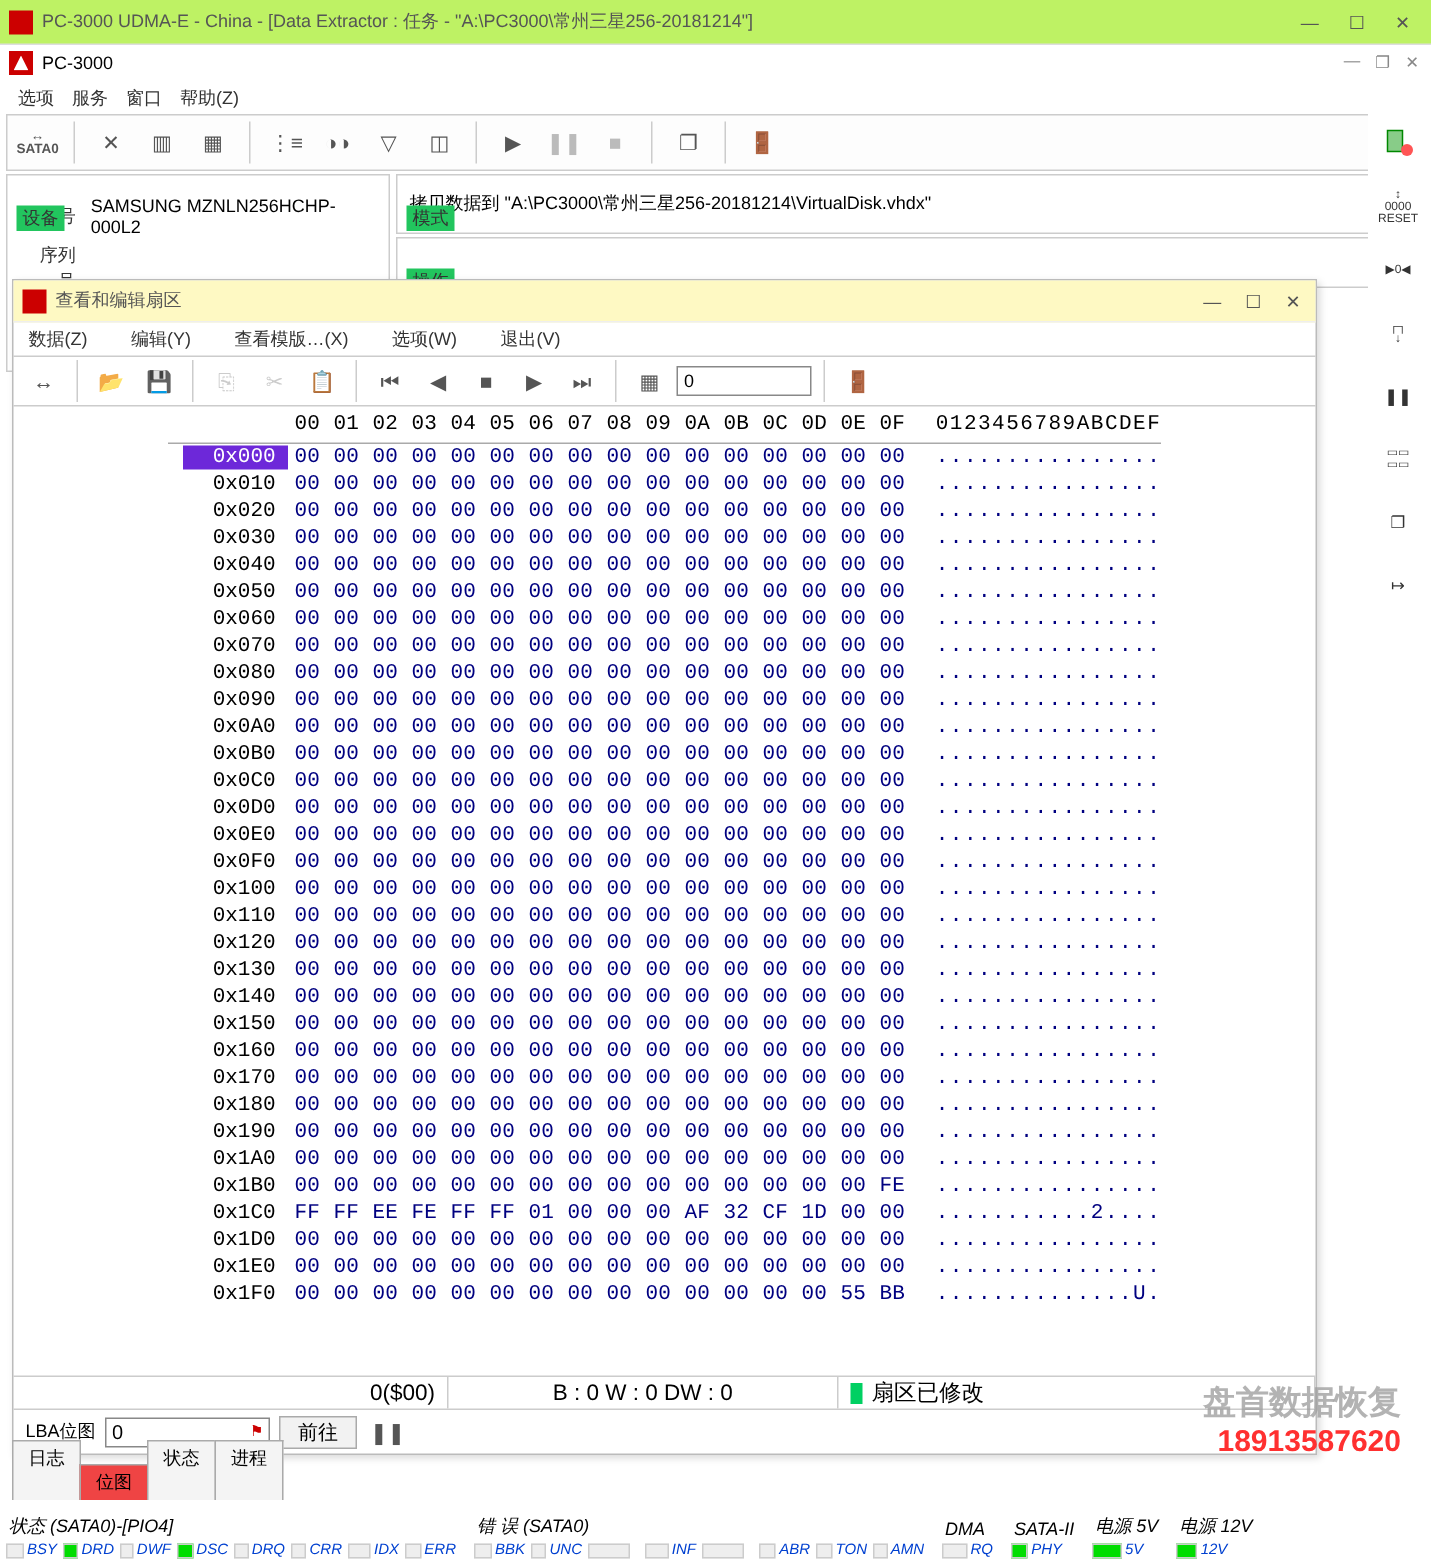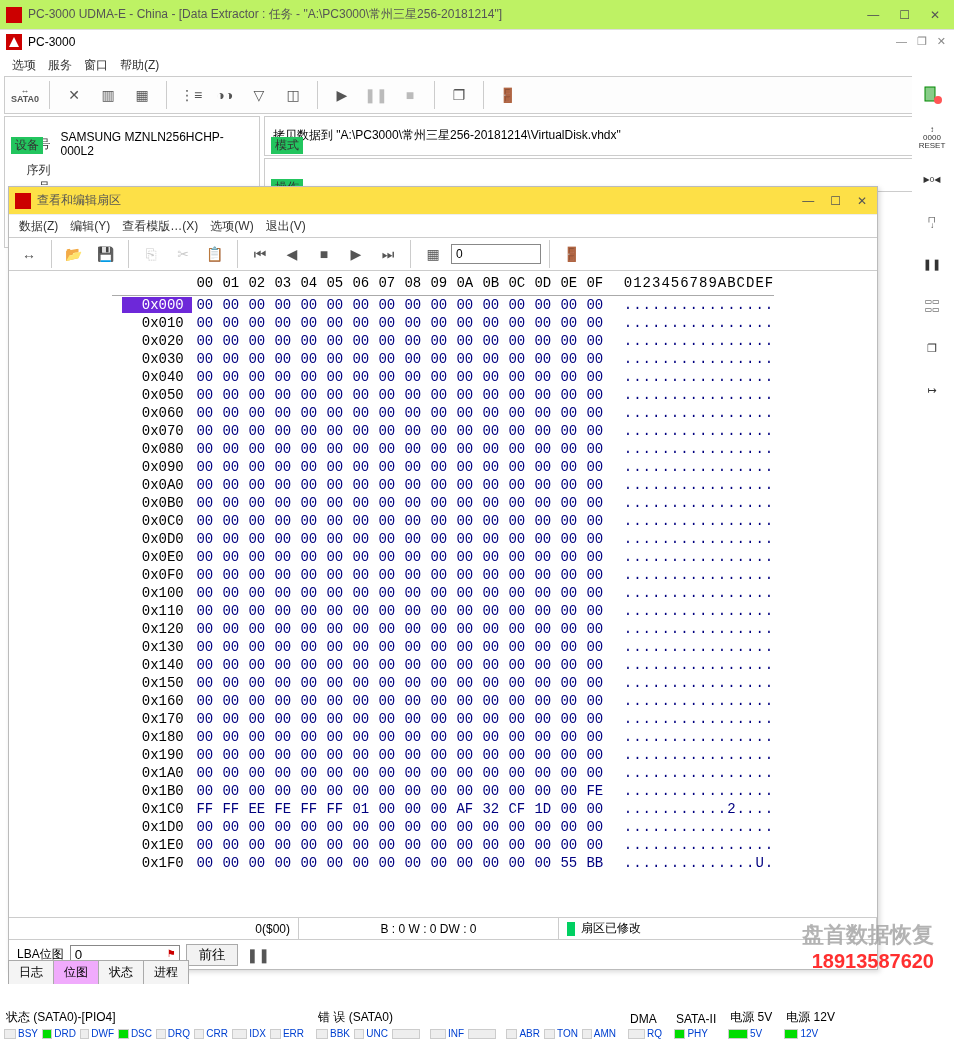--- a/index.html
+++ b/index.html
@@ -30,57 +30,57 @@
   .panel-title { position: absolute; top: -8px; left: 6px; background: #22c55e; padding: 0 4px; color: #333; margin-top: 28px; }
   .panel table td { padding: 1px 2px; }
   .panel .lbl { color: #333; text-align: right; padding-right: 6px; }
 
   .right-sidebar { position: absolute; right: 2px; top: 62px; width: 40px; bottom: 62px; display: flex; flex-direction: column; align-items: center; gap: 14px; padding-top: 20px; background: #fff; }
   .rs-icon { width: 28px; height: 28px; display: flex; align-items: center; justify-content: center; font-size: 11px; color: #333; border:1px solid transparent;}
   .rs-txt { font-size: 8px; text-align:center; line-height:1;}
 
   
   .hex-window { position: absolute; left: 8px; top: 186px; width: 870px; height: 784px; border: 1px solid #bbb; background: #fff; box-shadow: 2px 2px 5px rgba(0,0,0,.15); display: flex; flex-direction: column; }
-  .hex-title { height: 28px; display: flex; align-items: center; padding: 0 6px; background: #fde047; border-bottom: 1px solid #eee; }
+  .hex-title { height: 28px; display: flex; align-items: center; padding: 0 6px; background: #fef9c3; border-bottom: 1px solid #eee; }
   .hex-title .icon { width: 16px; height: 16px; background: #c00; display: inline-block; margin-right: 6px; }
   .hex-title .txt { flex: 1; color: #555; }
   .hex-title .ctl { display: flex; gap: 16px; color: #555; padding-right: 4px; }
-  .hex-menu { height: 22px; display: flex; align-items: center; gap: 12px; padding: 0 10px; color: #333; }
+  .hex-menu { height: 22px; display: flex; align-items: center; gap: 29px; padding: 0 10px; color: #333; }
   .hex-tb { height: 34px; border-top: 1px solid #ccc; border-bottom: 1px solid #ccc; display: flex; align-items: center; padding: 0 6px; gap: 4px; }
   .hex-tb input { height: 20px; width: 90px; font-size: 12px; padding: 0 4px; border:1px solid #888; }
 
   .hex-body { flex: 1; overflow: hidden; font-family: "Courier New", monospace; font-size: 14px; display:flex; flex-direction:column;align-items:center;}
   .hex-header { display: flex; padding: 4px 0 4px 10px; border-bottom: 1px solid #aaa; color:#000;}
   .hex-addr-h { width: 70px; }
   .hex-vals-h { display: flex; gap: 0; }
   .hex-vals-h span { width: 26px; text-align: center; }
   .hex-ascii-h { padding-left: 16px; letter-spacing: 1px; }
 
   .hex-rows { flex:1; overflow-y: auto; padding-left:10px; }
   .hex-row { display: flex; height: 18px; align-items: center; }
   .hx-addr { width: 70px; text-align: right; padding-right: 8px; color: #000; }
   .hx-addr.sel { background: #6d28d9; color: #fff; }
   .hx-vals { display: flex; }
   .hx-vals span { width: 26px; text-align: center; color: #000080; }
   .hx-ascii { padding-left: 16px; color: #000080; letter-spacing: 1px; white-space: pre; }
 
-  .hex-status { height: 22px; border-top: 1px solid #ccc; display: flex; align-items: center; font-size: 12px; }
+  .hex-status { height: 22px; border-top: 1px solid #ccc; display: flex; align-items: center; font-size: 15px; }
   .hex-status .cell { border-right: 1px solid #ccc; height: 100%; display: flex; align-items: center; padding: 0 8px; }
   .hex-status .green { background: #00d062; width:8px; height:14px; margin-right:6px; display:inline-block;}
 
   .hex-bottom { height: 30px; border-top: 1px solid #ccc; display: flex; align-items: center; padding: 0 8px; gap: 6px; }
   .hex-bottom input { height: 20px; width: 110px; border: 1px solid #888; padding: 0 4px; }
   .hex-bottom button { height: 22px; padding: 0 12px; background: #f2f2f2; border: 1px solid #aaa; }
 
   .tabbar { position: absolute; left: 8px; top: 960px; display: flex; gap:0; }
   .tab { border: 1px solid #aaa; border-bottom: none; padding: 3px 10px; background: #f4f4f4; font-size: 12px; margin-right:-1px;}
-  .tab.active { background: #f0abfc; }
+  .tab.active { background: #ef4444; margin-top: 16px; }
 
   .status-row { position: absolute; left: 4px; right: 4px; bottom: 4px; height: 56px; display: flex; gap: 12px; align-items: flex-end; }
-  .st-group { display: flex; flex-direction: column; gap: 2px; }
+  .st-group { display: flex; flex-direction: column; gap: 2px; font-style: italic; }
   .st-title { font-size: 12px; color: #000; padding-left:2px;}
   .st-lights { display: flex; gap: 4px; }
   .st-cell { width: 34px; display: flex; flex-direction: row; align-items: center; gap: 2px; }
   .st-led { width: 28px; height: 10px; background: #eee; border: 1px solid #ccc; }
   .st-led.green { background: #00dd00; }
   .st-lbl { font-size: 10px; color: #0040d0; }
 
   .watermark { position:absolute; right:20px; bottom:70px; text-align:right;margin-left:22px; }
   .watermark .w1 { color: rgba(160,160,160,.8); font-size:22px; font-weight:bold;}
   .watermark .w2 { color: #ff3030; font-size:20px; font-weight:bold;}

